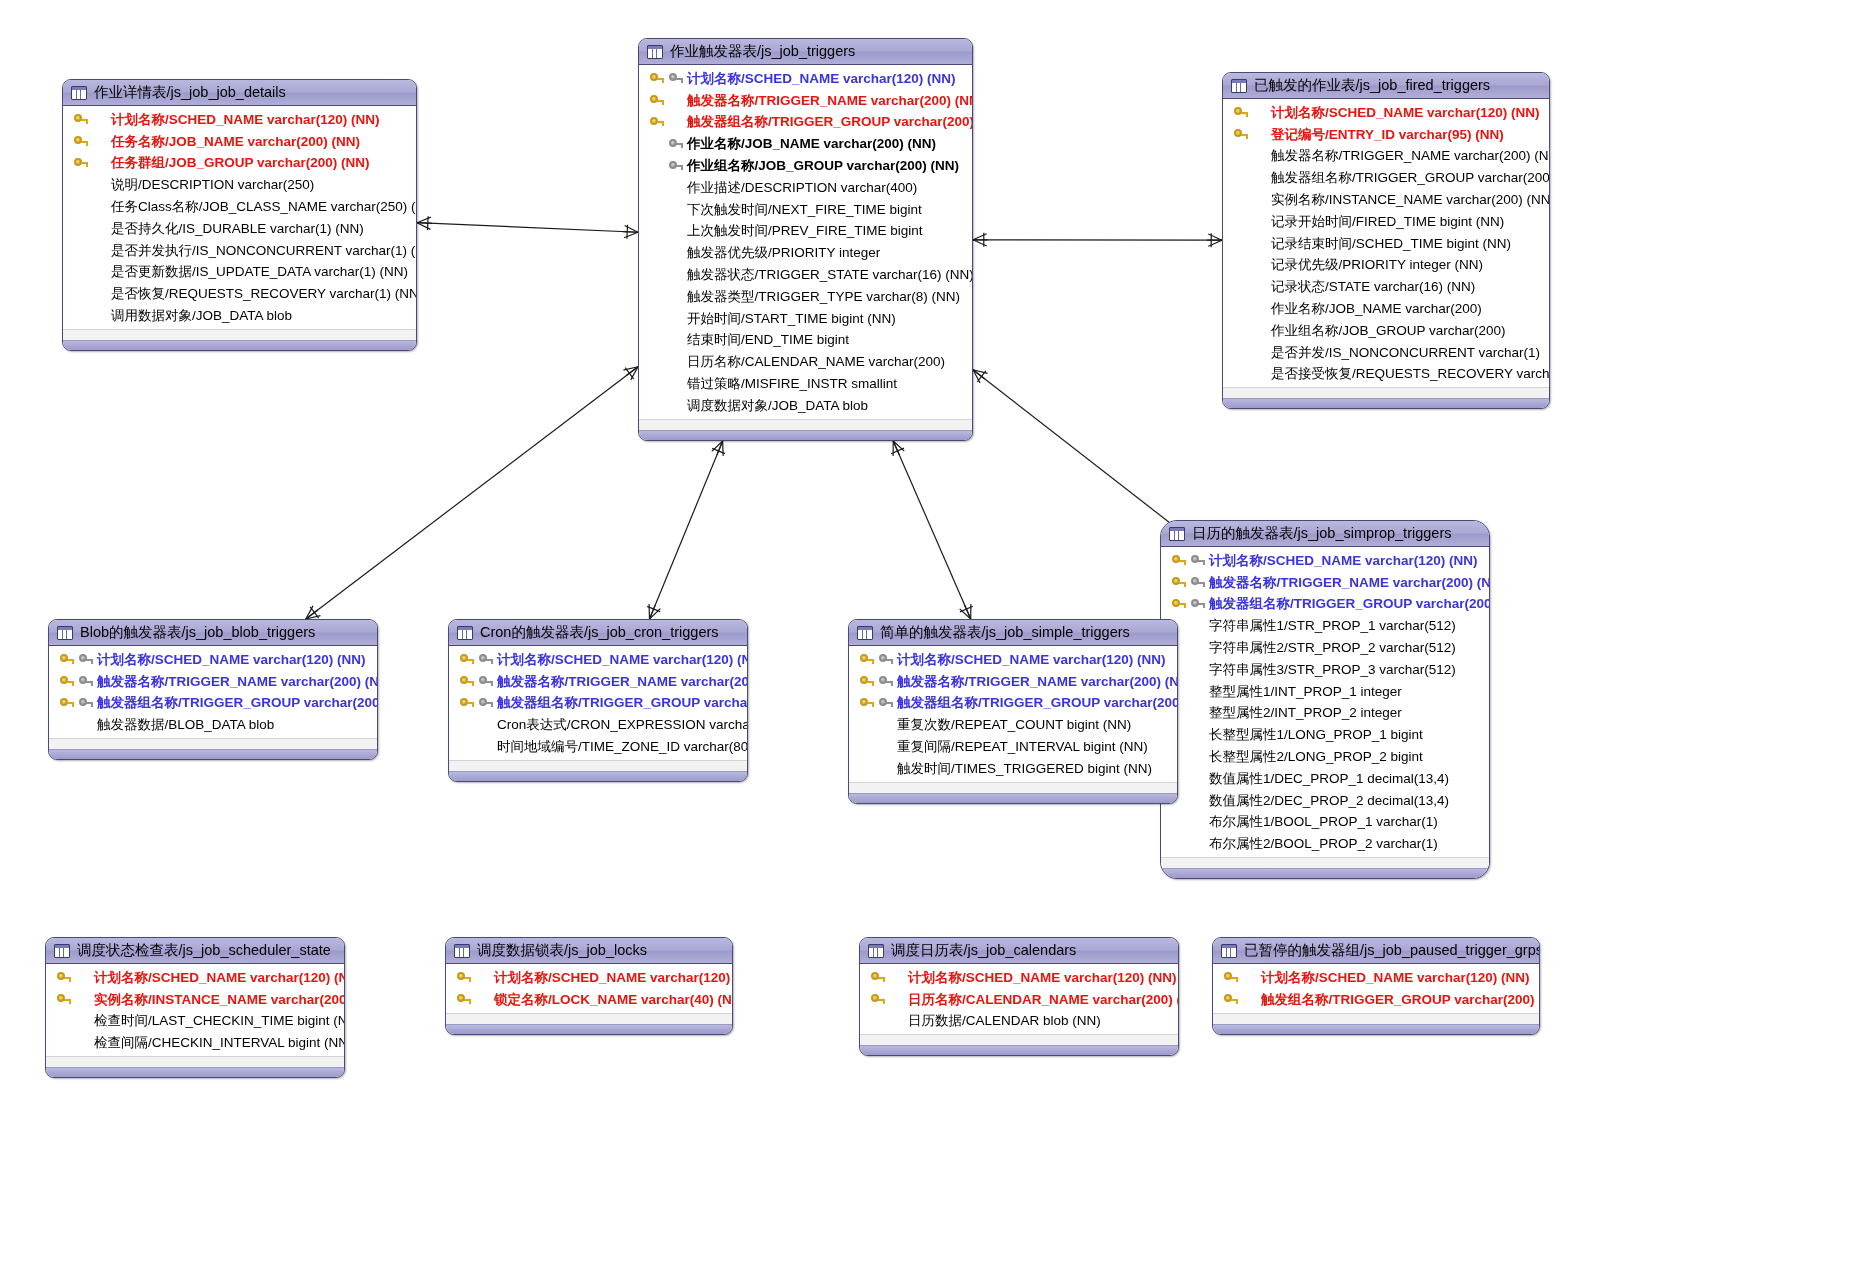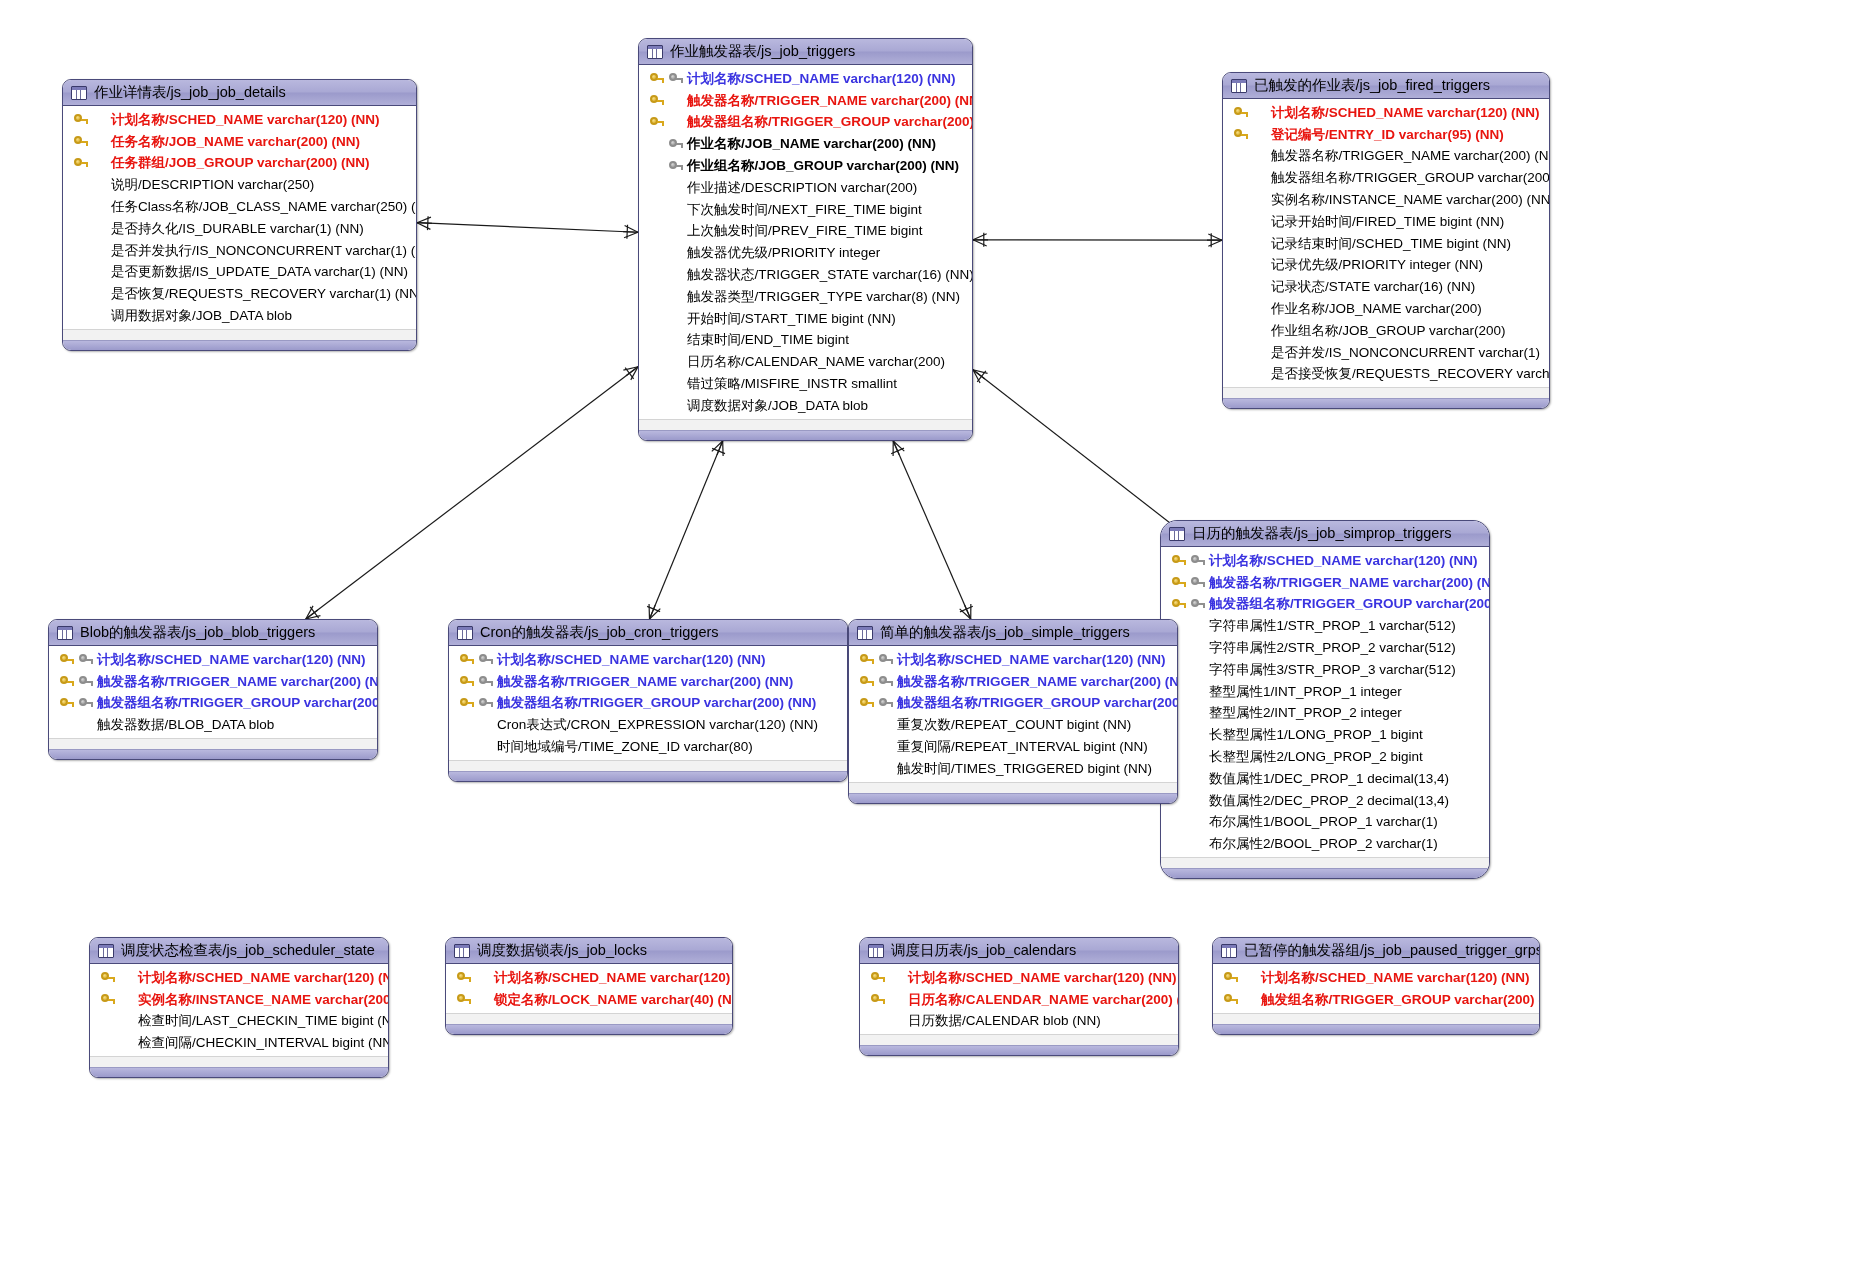--- a/index.html
+++ b/index.html
@@ -286,21 +286,21 @@
             <span class="kicon grey">
               <span class="ring"></span>
               <span class="shaft"></span>
             </span>
           </span>
           <span class="cname c-fk">作业组名称/JOB_GROUP varchar(200) (NN)</span>
         </div>
         <div class="col">
           <span class="keyslot empty"></span>
           <span class="keyslot empty"></span>
-          <span class="cname c-plain">作业描述/DESCRIPTION varchar(200)</span>
+          <span class="cname c-plain">作业描述/DESCRIPTION varchar(400)</span>
         </div>
         <div class="col">
           <span class="keyslot empty"></span>
           <span class="keyslot empty"></span>
           <span class="cname c-plain">下次触发时间/NEXT_FIRE_TIME bigint</span>
         </div>
         <div class="col">
           <span class="keyslot empty"></span>
           <span class="keyslot empty"></span>
           <span class="cname c-plain">上次触发时间/PREV_FIRE_TIME bigint</span>
@@ -597,21 +597,21 @@
         </div>
         <div class="col">
           <span class="keyslot empty"></span>
           <span class="keyslot empty"></span>
           <span class="cname c-plain">触发器数据/BLOB_DATA blob</span>
         </div>
       </div>
       <div class="ent-gap"></div>
       <div class="ent-foot"></div>
     </div>
-    <div class="entity" style="left: 448px; top: 619px; width: 400px;">
+    <div class="entity" style="left: 448px; top: 619px; width: 300px;">
       <div class="ent-head">
         <span class="tbl-icon"></span>
         <span>Cron的触发器表/js_job_cron_triggers</span>
       </div>
       <div class="ent-body">
         <div class="col">
           <span class="keyslot">
             <span class="kicon">
               <span class="ring"></span>
               <span class="shaft"></span>
@@ -732,21 +732,21 @@
         </div>
         <div class="col">
           <span class="keyslot empty"></span>
           <span class="keyslot empty"></span>
           <span class="cname c-plain">触发时间/TIMES_TRIGGERED bigint (NN)</span>
         </div>
       </div>
       <div class="ent-gap"></div>
       <div class="ent-foot"></div>
     </div>
-    <div class="entity" style="left: 45px; top: 937px; width: 300px; margin-left: 44px;">
+    <div class="entity" style="left: 45px; top: 937px; width: 300px;">
       <div class="ent-head">
         <span class="tbl-icon"></span>
         <span>调度状态检查表/js_job_scheduler_state</span>
       </div>
       <div class="ent-body">
         <div class="col">
           <span class="keyslot">
             <span class="kicon">
               <span class="ring"></span>
               <span class="shaft"></span>

